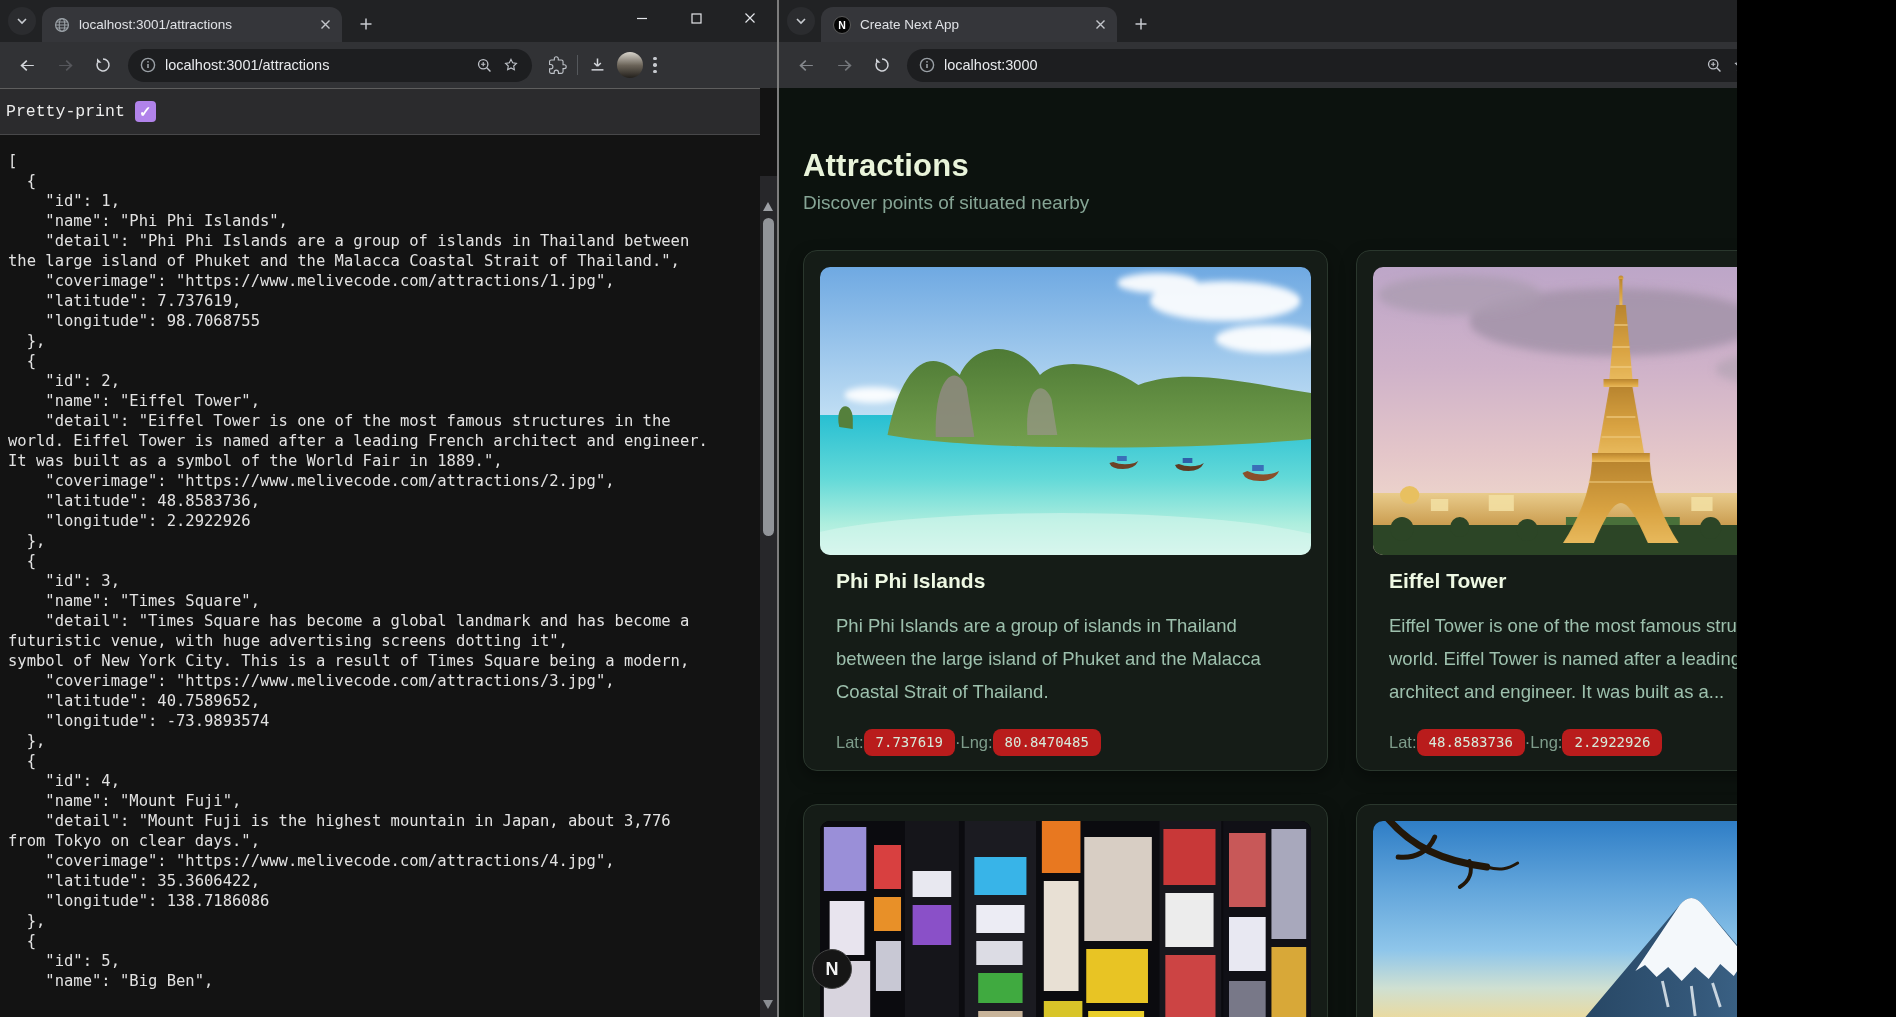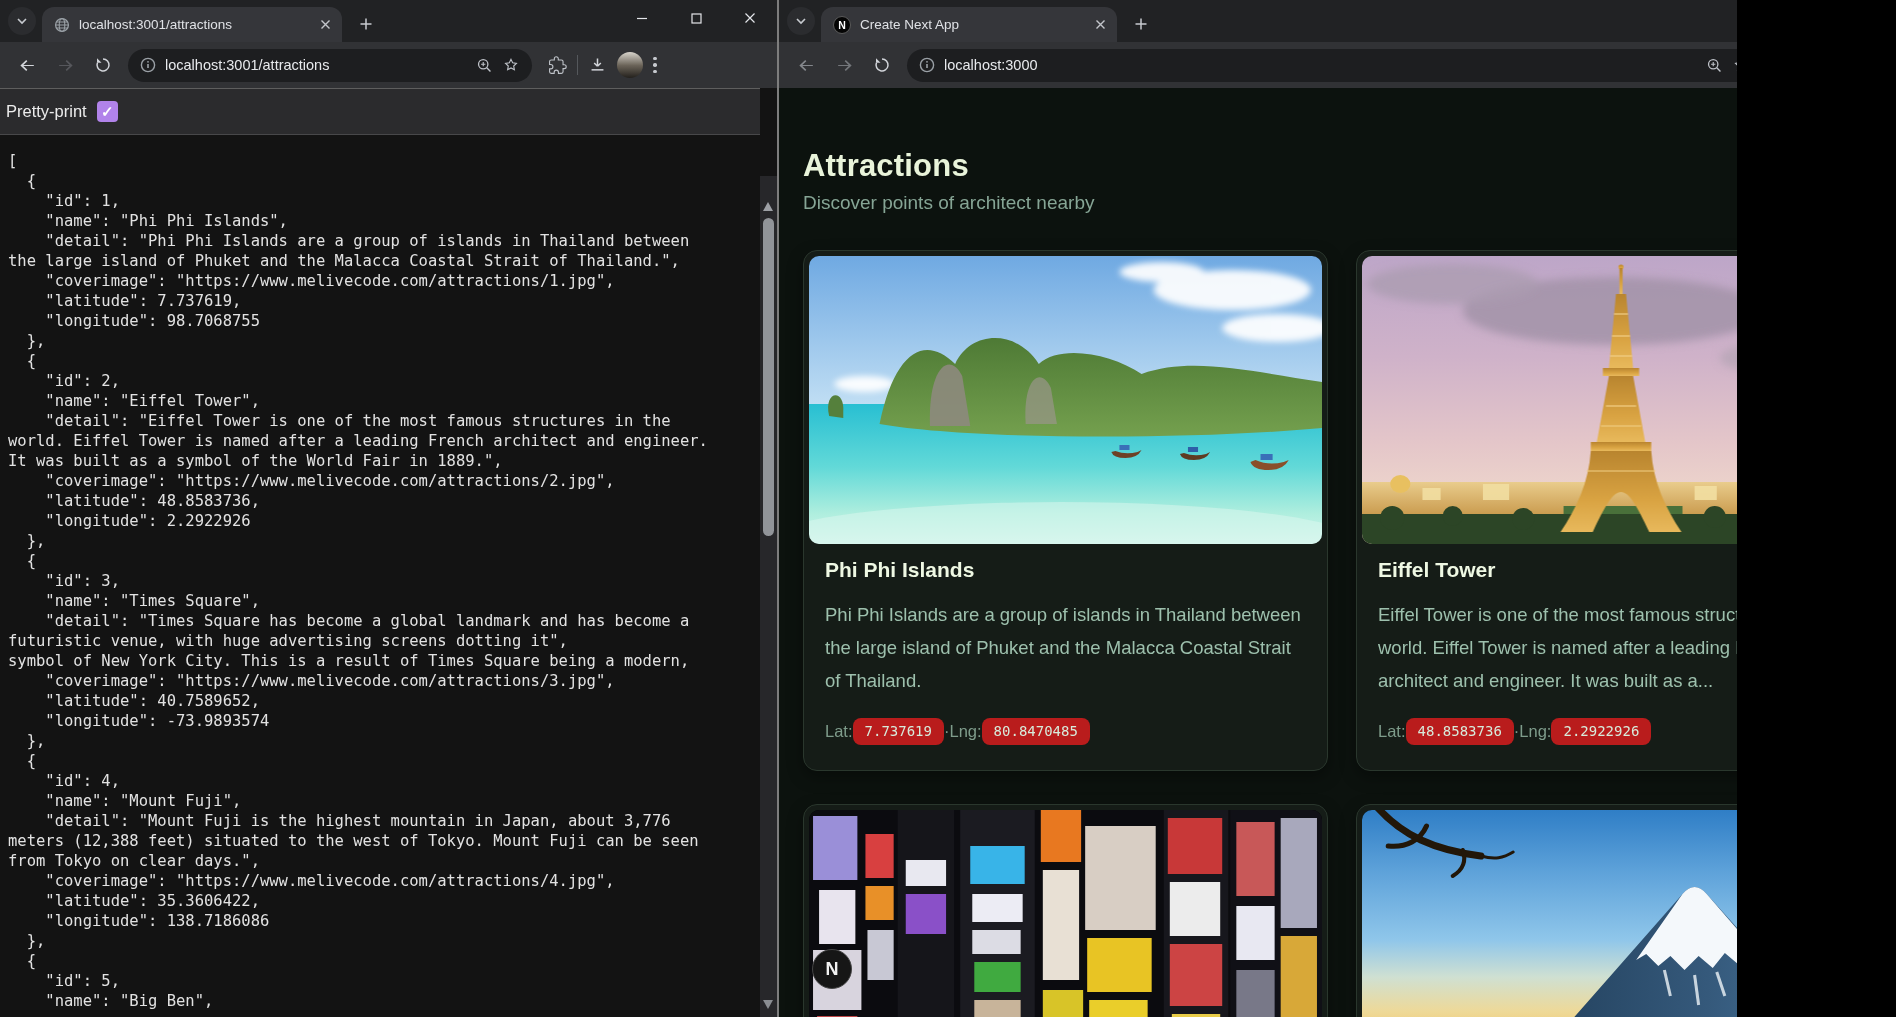--- a/index.html
+++ b/index.html
@@ -26,36 +26,36 @@
   .tb-sep{width:1px;height:20px;background:#55585c;}
   .avatar{width:26px;height:26px;border-radius:50%;flex:0 0 auto;}
   .avatar.l{background:linear-gradient(180deg,#d8d4cc 0%,#6a6358 52%,#23201c 100%);}
   .avatar.r{background:linear-gradient(180deg,#b8c4cc 0%,#8a6a55 48%,#3a3034 100%);}
   .dots{display:flex;flex-direction:column;gap:3px;}
   .dots i{width:3.5px;height:3.5px;border-radius:50%;background:#c7cacf;}
 
   
   .dev-content{position:absolute;top:88px;left:0;right:0;bottom:0;background:#131313;overflow:hidden;}
   .pp-bar{height:47px;background:#2b2b2d;border-top:1px solid #5e5e5e;border-bottom:1px solid #48484a;display:flex;align-items:center;gap:10px;padding-left:6px;box-sizing:border-box;margin-right:17px;}
-  .pp-label{font-family:Liberation Sans, sans-serif;font-size:16.5px;color:#ececec;}
+  .pp-label{font-family:Liberation Mono, monospace;font-size:16.5px;color:#ececec;}
   .pp-check{width:21px;height:21px;border-radius:4px;background:#b183ea;color:#fff;font-size:15px;font-weight:bold;display:flex;align-items:center;justify-content:center;line-height:1;}
   .code{padding:16px 0 0 8px;}
   .code-line{font-family:"DejaVu Sans Mono",monospace;font-size:15.5px;line-height:20px;color:#e2e2e2;white-space:pre;}
   .vscroll{position:absolute;top:88px;right:0;bottom:0;width:17px;background:#27272a;}
   .vs-up{position:absolute;top:26px;left:3px;width:0;height:0;border-left:5.5px solid transparent;border-right:5.5px solid transparent;border-bottom:9px solid #9da0a5;}
   .vs-thumb{position:absolute;top:42px;left:3px;width:11px;height:318px;border-radius:6px;background:#919499;}
   .vs-down{position:absolute;bottom:8px;left:3px;width:0;height:0;border-left:5.5px solid transparent;border-right:5.5px solid transparent;border-top:9px solid #8a8d92;}
 
   
   .viewport{position:absolute;top:88px;left:0;right:0;bottom:0;background:#0c120e;overflow:hidden;}
   .page-inner{padding:60px 17px 0 24px;}
   .page-title{margin:0;font-size:31px;font-weight:800;color:#e9f4da;letter-spacing:.2px;}
   .page-sub{margin-top:8px;font-size:19px;color:#86a595;}
   .grid{margin-top:36px;display:grid;grid-template-columns:525px 525px;gap:33px 28px;}
-  .card{background:#151c17;border:1px solid #2a372d;border-radius:14px;height:521px;box-sizing:border-box;padding:5px;box-shadow:0 6px 16px rgba(0,0,0,.35);}
+  .card{background:#151c17;border:1px solid #2a372d;border-radius:14px;height:521px;box-sizing:border-box;padding:16px;box-shadow:0 6px 16px rgba(0,0,0,.35);}
   .card-img{height:288px;border-radius:10px;overflow:hidden;position:relative;background:#000;}
   .card-img svg{display:block;width:100%;height:100%;}
   .card-body{padding:14px 16px 0 16px;}
   .card-title{margin:0;font-size:21px;font-weight:700;color:#eef8e3;}
   .card-desc{margin:16px 0 0 0;font-size:18.5px;line-height:33px;color:#9dc0ad;display:-webkit-box;-webkit-line-clamp:3;-webkit-box-orient:vertical;overflow:hidden;}
   .card-meta{margin-top:21px;display:flex;align-items:center;gap:0;font-size:16.5px;color:#7e9c8b;}
   .badge{font-family:"DejaVu Sans Mono",monospace;font-size:14px;color:#d7ebdb;background:#b91c1c;border-radius:8px;padding:5px 12px;line-height:1.2;}
   .next-dev-btn{position:absolute;left:33px;bottom:28px;width:38px;height:38px;border-radius:50%;background:#161616;border:1px solid #454545;color:#f2f2f2;font-size:18px;font-weight:700;display:flex;align-items:center;justify-content:center;z-index:5;}
   .favicon-next{width:18px;height:18px;border-radius:50%;background:#050505;border:1px solid #5a5a5a;color:#fff;font-size:10.5px;font-weight:700;display:flex;align-items:center;justify-content:center;box-sizing:border-box;}
 </style>
@@ -202,21 +202,20 @@
           <div class="code-line">futuristic venue, with huge advertising screens dotting it",</div>
           <div class="code-line">symbol of New York City. This is a result of Times Square being a modern,</div>
           <div class="code-line">    "coverimage": "https://www.melivecode.com/attractions/3.jpg",</div>
           <div class="code-line">    "latitude": 40.7589652,</div>
           <div class="code-line">    "longitude": -73.9893574</div>
           <div class="code-line">  },</div>
           <div class="code-line">  {</div>
           <div class="code-line">    "id": 4,</div>
           <div class="code-line">    "name": "Mount Fuji",</div>
           <div class="code-line">    "detail": "Mount Fuji is the highest mountain in Japan, about 3,776</div>
-          <div class="code-line">meters (12,388 feet) situated to the west of Tokyo. Mount Fuji can be seen</div>
           <div class="code-line">from Tokyo on clear days.",</div>
           <div class="code-line">    "coverimage": "https://www.melivecode.com/attractions/4.jpg",</div>
           <div class="code-line">    "latitude": 35.3606422,</div>
           <div class="code-line">    "longitude": 138.7186086</div>
           <div class="code-line">  },</div>
           <div class="code-line">  {</div>
           <div class="code-line">    "id": 5,</div>
           <div class="code-line">    "name": "Big Ben",</div>
         </div>
       <div class="vscroll">
@@ -324,21 +323,21 @@
             <i></i>
             <i></i>
             <i></i>
           </span>
       </div>
     </div>
 
     <div class="viewport">
       <div class="page-inner">
         <h1 class="page-title">Attractions</h1>
-        <div class="page-sub">Discover points of architect nearby</div>
+        <div class="page-sub">Discover points of situated nearby</div>
 
         <div class="grid">
 
           <article class="card">
             <div class="card-img">
               <svg viewBox="0 0 509 288" preserveAspectRatio="none">
                 <defs>
                   <linearGradient id="ppSky" x1="0" y1="0" x2="0" y2="1">
                       <stop offset="0" stop-color="#6fa9e2"></stop>
                       <stop offset="1" stop-color="#c6e2f5"></stop>

